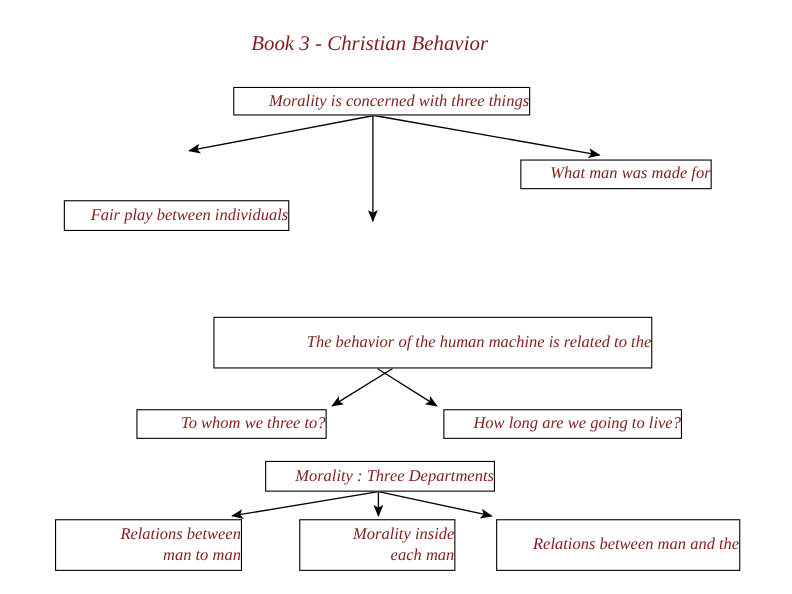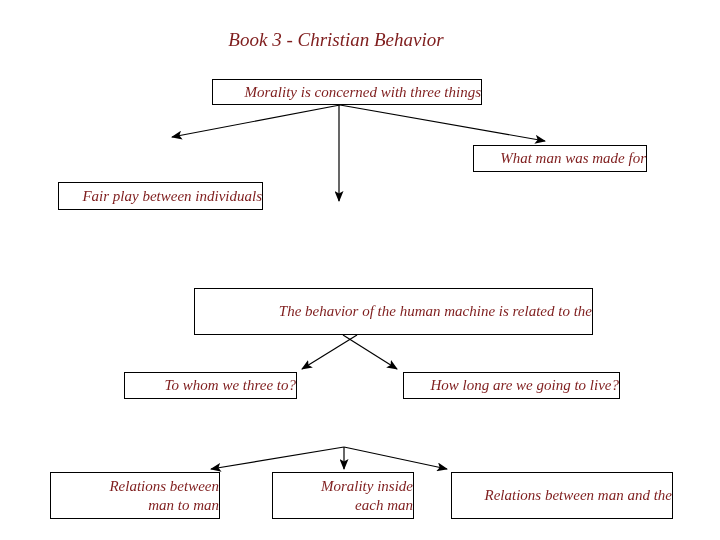--- a/index.html
+++ b/index.html
@@ -87,20 +87,23 @@
   </div>
 
   <div class="box" style="left:124px; top:372px; width:173px; height:27px;">
     <span>To whom we three to?</span>
   </div>
 
   <div class="box" style="left:403px; top:372px; width:217px; height:27px;">
     <span>How long are we going to live?</span>
   </div>
 
+  <div class="box" style="left:241px; top:419px; width:209px; height:28px;">
+    <span>Morality : Three Departments</span>
+  </div>
 
   <div class="box" style="left:50px;  top:472px; width:170px; height:47px;">
     <span>Relations between</span>
     <span>man to man</span>
   </div>
 
   <div class="box" style="left:272px; top:472px; width:142px; height:47px;">
     <span>Morality inside</span>
     <span>each man</span>
   </div>

